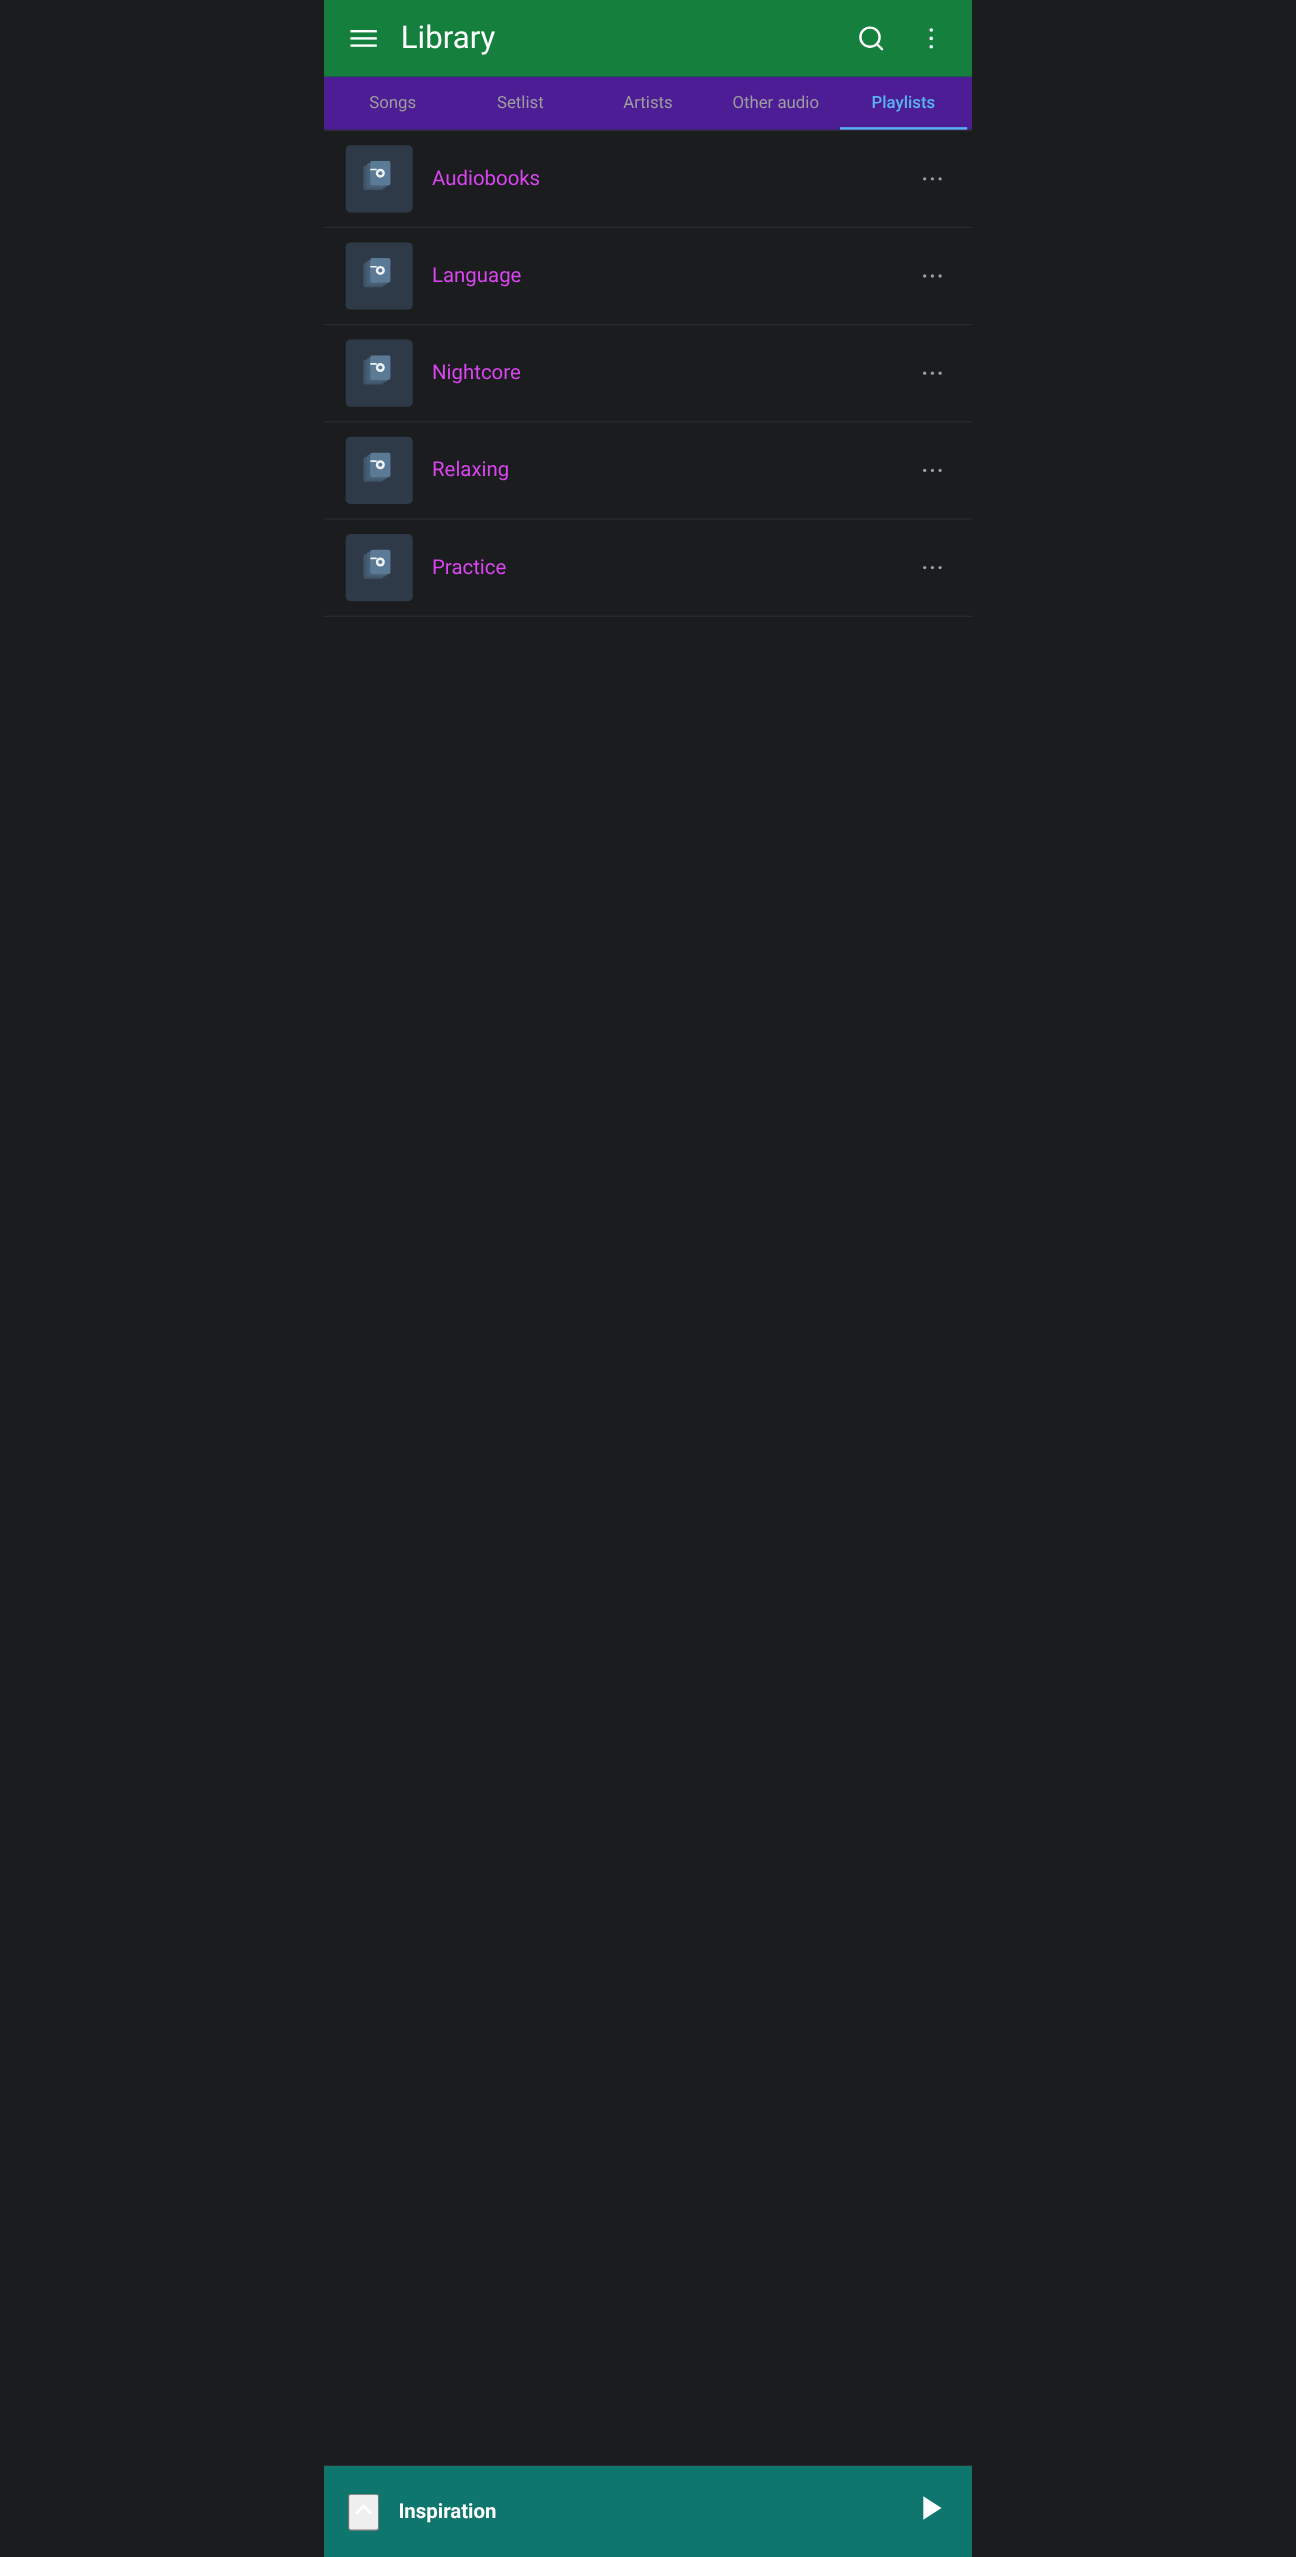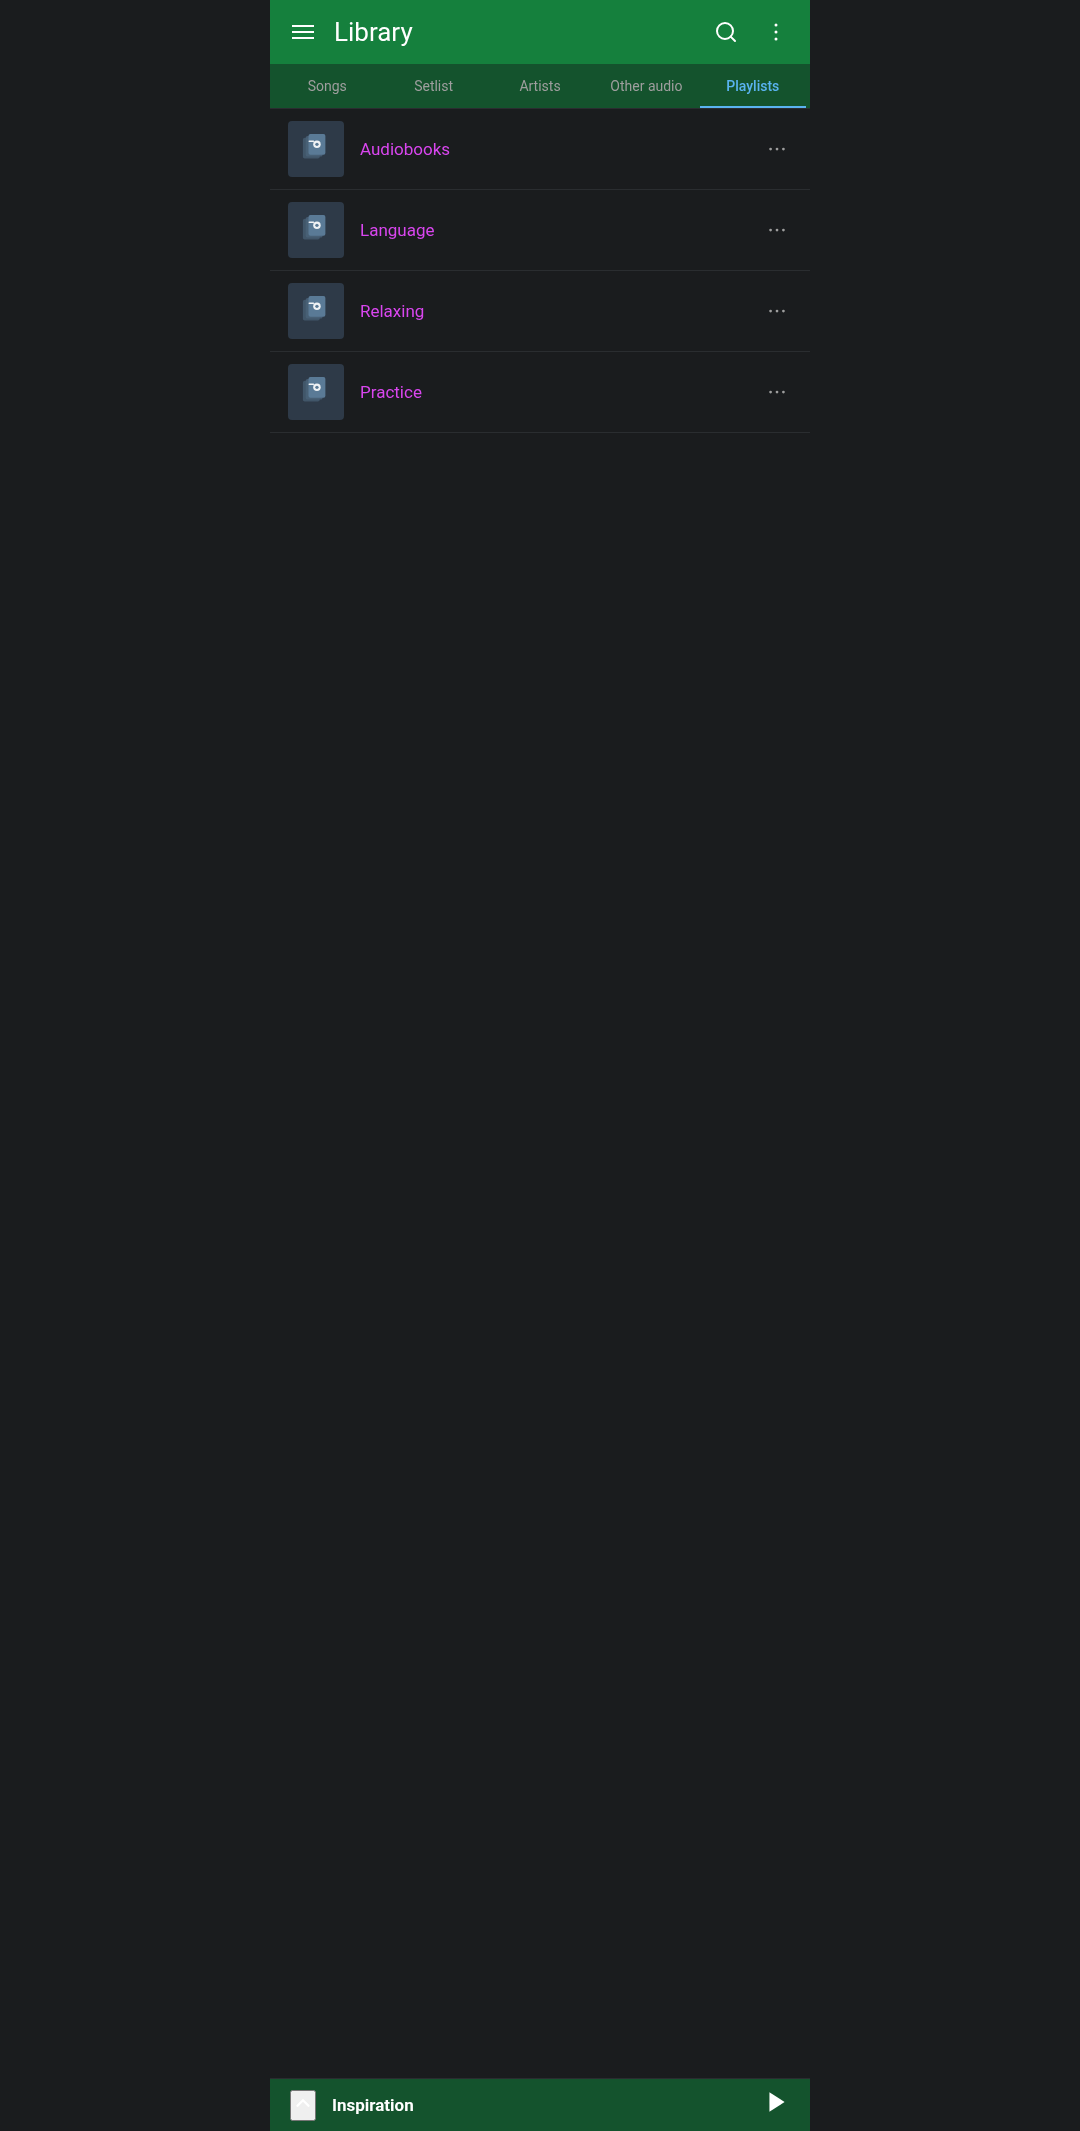--- a/index.html
+++ b/index.html
@@ -51,21 +51,21 @@
       padding: 4px;
       display: flex;
       align-items: center;
       justify-content: center;
     }
 
     .tabs-container {
       display: flex;
       border-bottom: 1px solid #2a2d30;
       padding: 0 4px;
-      background-color: #14532d;
+      background-color: #4c1d95;
     }
 
     .tab {
       flex: 1;
       text-align: center;
       padding: 14px 4px;
       font-size: 14px;
       font-weight: 400;
       color: #9e9e9e;
       cursor: pointer;
@@ -136,24 +136,24 @@
       justify-content: center;
     }
 
     .bottom-bar {
       position: fixed;
       bottom: 0;
       left: 50%;
       transform: translateX(-50%);
       width: 100%;
       max-width: 540px;
-      background-color: #14532d;
-      display: flex;
-      align-items: center;
-      padding: 10px 20px;
+      background-color: #0f766e;
+      display: flex;
+      align-items: center;
+      padding: 22px 20px;
       border-top: 1px solid #2a2d30;
     }
 
     .bottom-bar-chevron {
       font-size: 18px;
       color: #ffffff;
       margin-right: 16px;
       cursor: pointer;
     }
 
@@ -260,20 +260,40 @@
     <span class="playlist-name">Language</span>
     <button class="more-btn">
       <svg xmlns="http://www.w3.org/2000/svg" width="22" height="22" viewBox="0 0 24 24" fill="currentColor">
         <circle cx="5" cy="12" r="1.5"></circle>
         <circle cx="12" cy="12" r="1.5"></circle>
         <circle cx="19" cy="12" r="1.5"></circle>
       </svg>
     </button>
   </div>
 
+  <div class="playlist-item">
+    <div class="playlist-thumb">
+      <svg xmlns="http://www.w3.org/2000/svg" viewBox="0 0 32 32" fill="white">
+        <rect x="2" y="4" width="18" height="22" rx="2" fill="#4a6278" opacity="0.7"></rect>
+        <rect x="5" y="2" width="18" height="22" rx="2" fill="#4a6278" opacity="0.85"></rect>
+        <rect x="8" y="0" width="18" height="22" rx="2" fill="#5a7a96"></rect>
+        <circle cx="17" cy="11" r="4" fill="white" opacity="0.9"></circle>
+        <circle cx="17" cy="11" r="1.8" fill="#5a7a96"></circle>
+        <rect x="8" y="7" width="6" height="1.5" rx="0.75" fill="white" opacity="0.9"></rect>
+      </svg>
+    </div>
+    <span class="playlist-name">Nightcore</span>
+    <button class="more-btn">
+      <svg xmlns="http://www.w3.org/2000/svg" width="22" height="22" viewBox="0 0 24 24" fill="currentColor">
+        <circle cx="5" cy="12" r="1.5"></circle>
+        <circle cx="12" cy="12" r="1.5"></circle>
+        <circle cx="19" cy="12" r="1.5"></circle>
+      </svg>
+    </button>
+  </div>
 
   <div class="playlist-item">
     <div class="playlist-thumb">
       <svg xmlns="http://www.w3.org/2000/svg" viewBox="0 0 32 32" fill="white">
         <rect x="2" y="4" width="18" height="22" rx="2" fill="#4a6278" opacity="0.7"></rect>
         <rect x="5" y="2" width="18" height="22" rx="2" fill="#4a6278" opacity="0.85"></rect>
         <rect x="8" y="0" width="18" height="22" rx="2" fill="#5a7a96"></rect>
         <circle cx="17" cy="11" r="4" fill="white" opacity="0.9"></circle>
         <circle cx="17" cy="11" r="1.8" fill="#5a7a96"></circle>
         <rect x="8" y="7" width="6" height="1.5" rx="0.75" fill="white" opacity="0.9"></rect>

